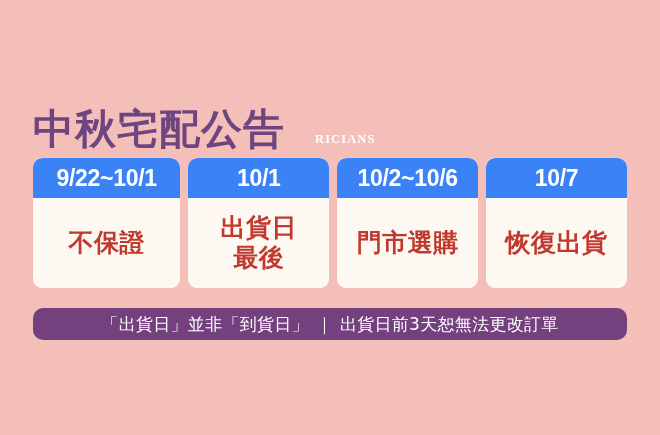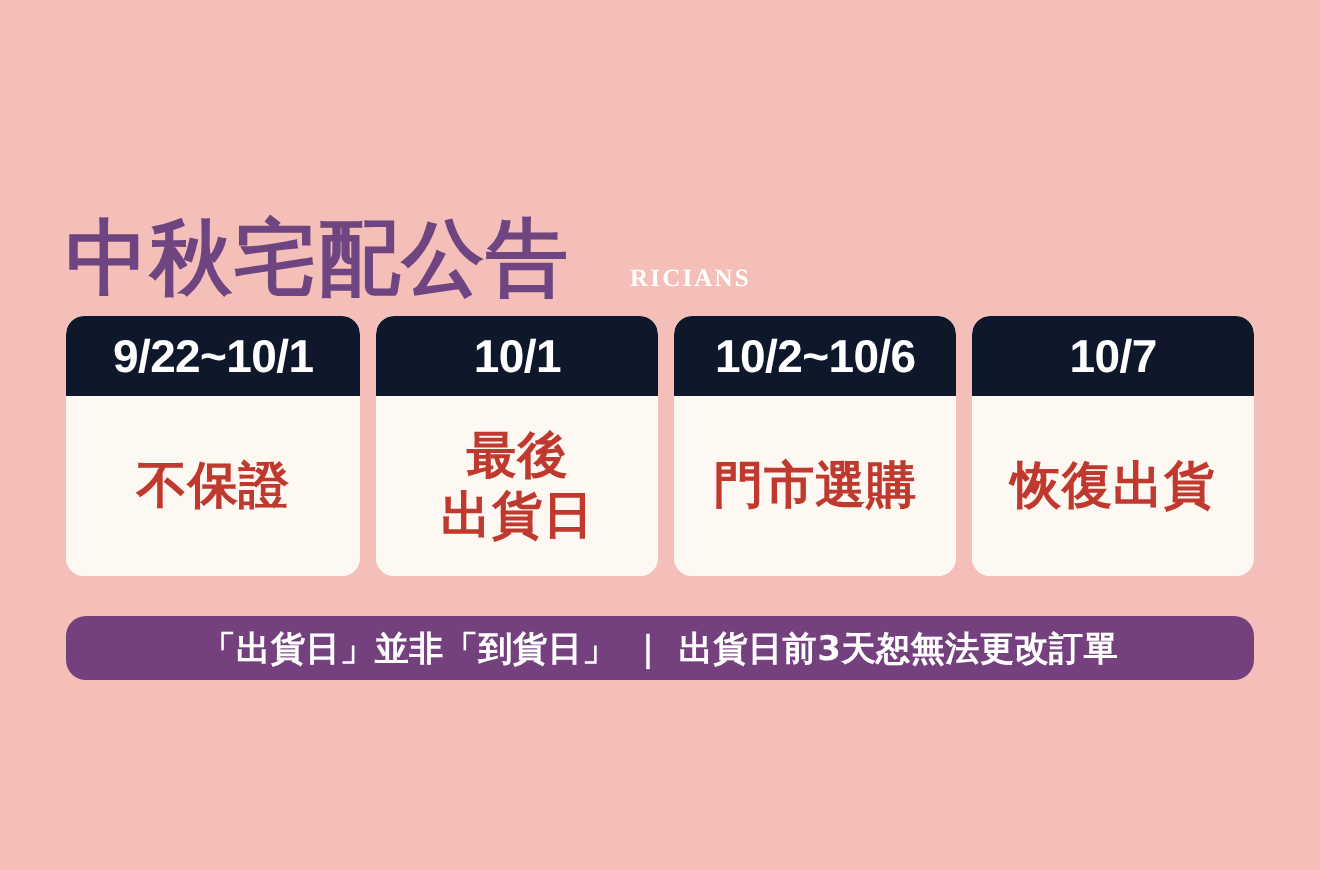--- a/index.html
+++ b/index.html
@@ -76,21 +76,21 @@
     display: flex;
     flex-direction: column;
     border-radius: 9px;
     overflow: hidden;
     background: #fdf9f2;
   }
   .card.wide { flex-grow: 1.045; }
 
   .card-head {
     height: 40px;
-    background: #0f172a;
+    background: #3b82f6;
     border-radius: 9px 9px 0 0;
     display: flex;
     align-items: center;
     justify-content: center;
     color: #ffffff;
     font-size: 23px;
     font-weight: bold;
     letter-spacing: -0.3px;
     white-space: nowrap;
   }
@@ -118,21 +118,21 @@
     top: 308px;
     width: 594px;
     height: 32px;
     background: #74417e;
     border-radius: 10px;
     display: flex;
     align-items: center;
     justify-content: center;
     color: #ffffff;
     font-size: 17px;
-    font-weight: bold;
+    font-weight: normal;
     letter-spacing: 0.3px;
     white-space: nowrap;
     font-family: "DejaVu Sans", "Liberation Sans", sans-serif;
   }
   .notice .sep { padding: 0 7px; }
 </style>
 </head>
 <body>
 
 <div id="poster">
@@ -152,22 +152,22 @@
         <div>
           <span>不保證</span>
         </div>
       </div>
     </div>
 
     <div class="card">
       <div class="card-head">10/1</div>
       <div class="card-body">
         <div>
+          <span>出貨日</span>
           <span>最後</span>
-          <span>出貨日</span>
         </div>
       </div>
     </div>
 
     <div class="card">
       <div class="card-head">10/2~10/6</div>
       <div class="card-body">
         <div>
           <span>門市選購</span>
         </div>

